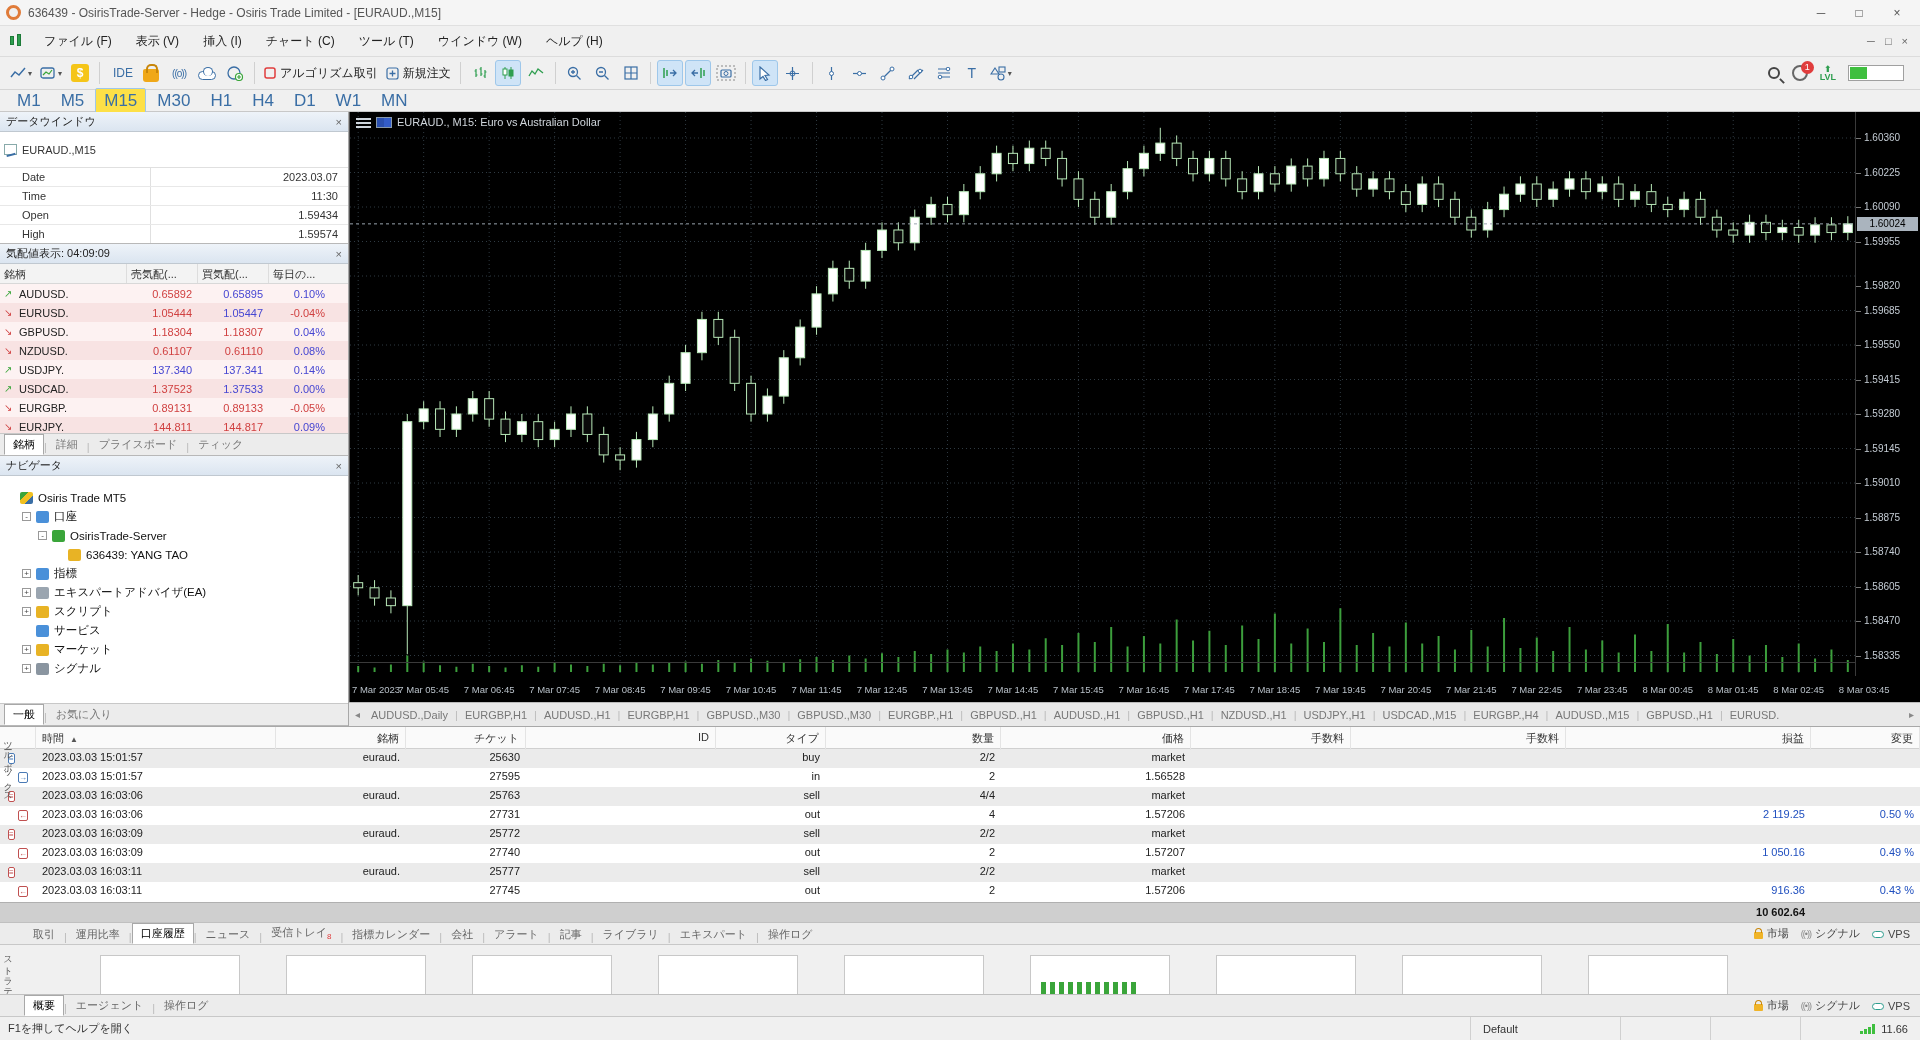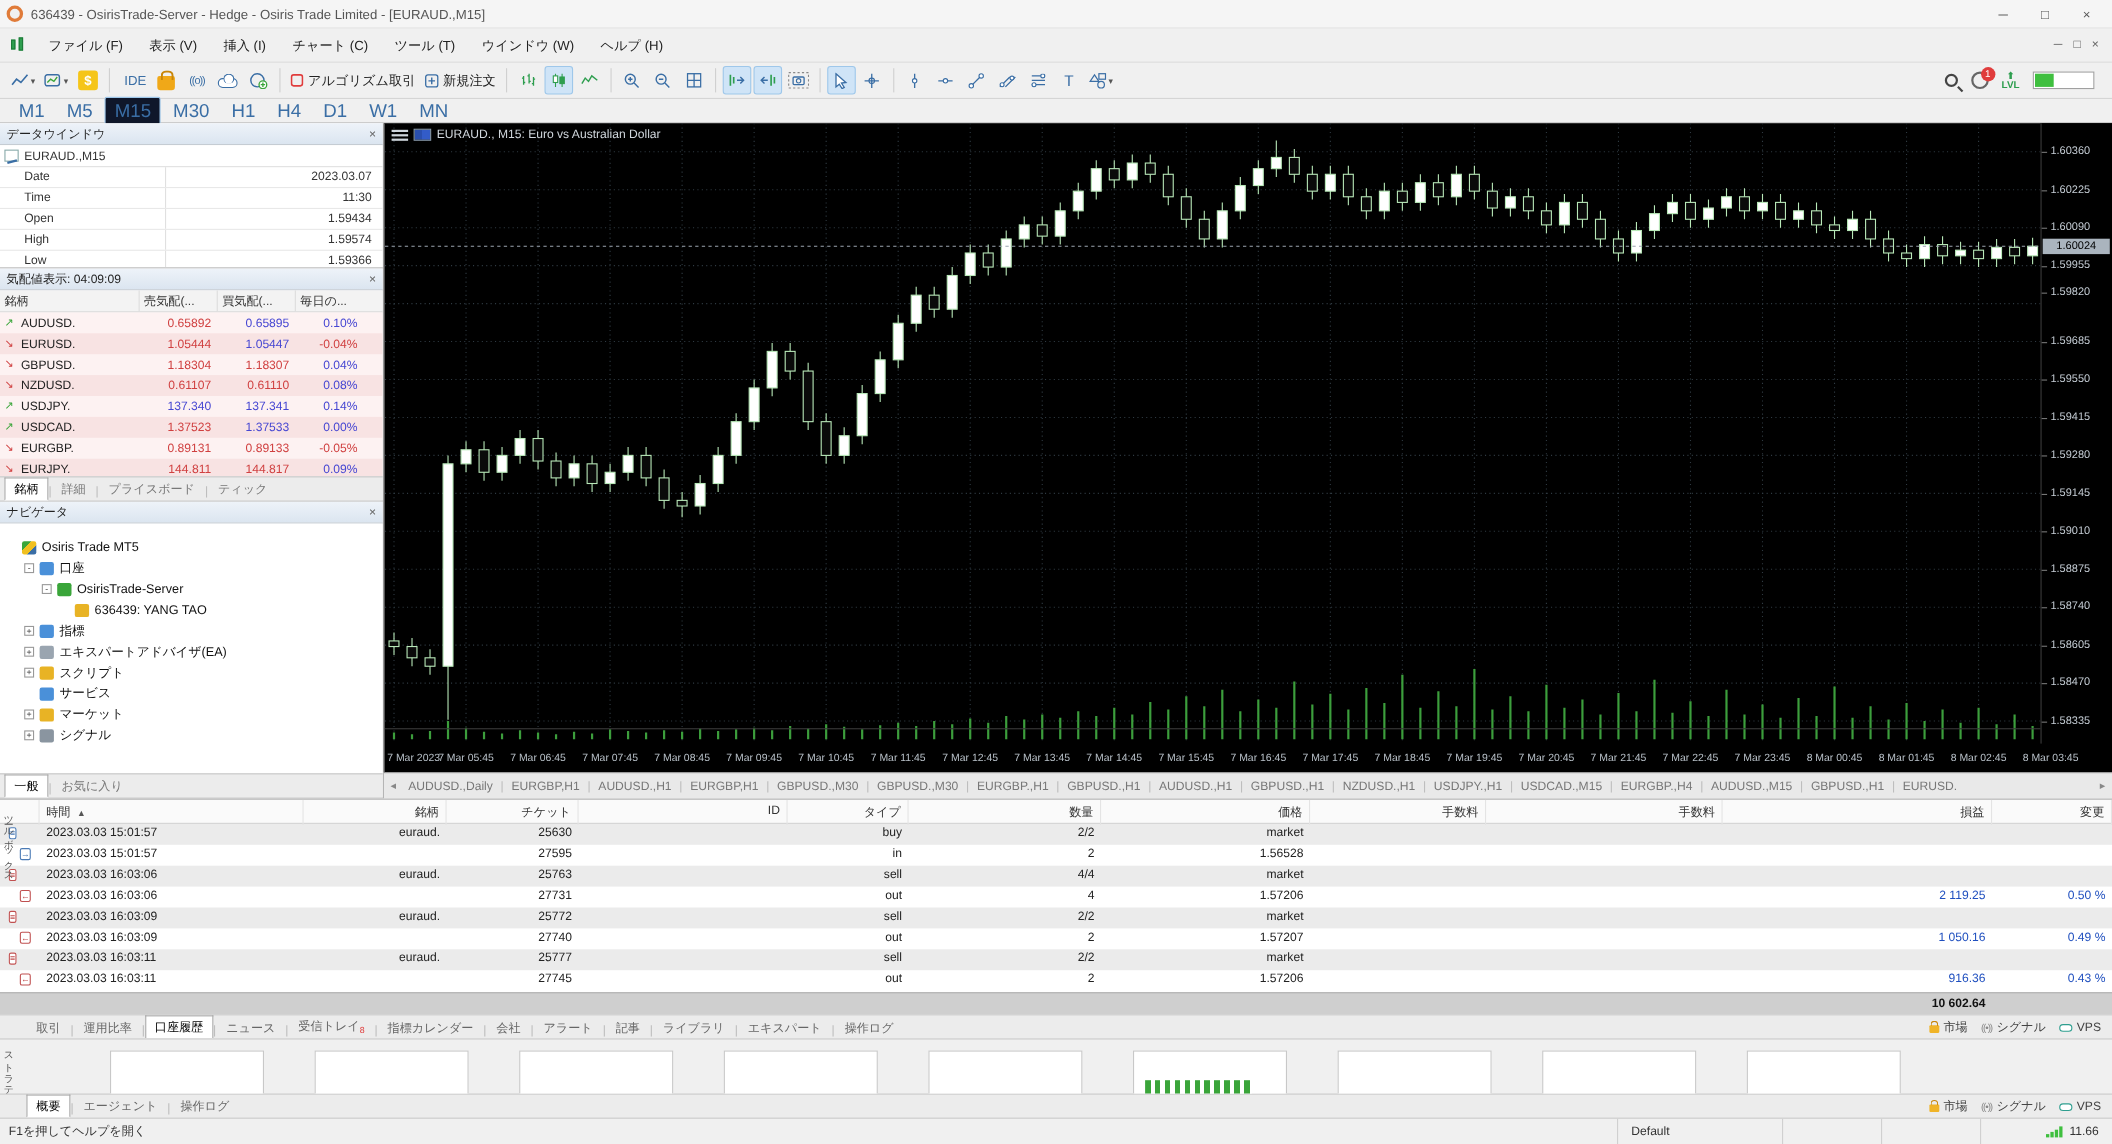--- a/index.html
+++ b/index.html
@@ -41,36 +41,36 @@
   .user-ic { width:16px; height:16px; border:2px solid #666; border-radius:50%; position:relative; }
   .badge { position:absolute; top:-6px; right:-8px; background:#e03c3c; color:#fff; font-size:9px; min-width:13px; height:13px; border-radius:7px; text-align:center; line-height:13px; }
   .lvl { font-size:9px; color:#2e9e4f; text-align:center; line-height:8px; font-weight:bold; }
   .lvl:before { content:"⬆"; display:block; font-size:9px; }
   .battery { width:56px; height:16px; border:1px solid #a0a0a0; background:#fff; position:relative; }
   .battery i { position:absolute; left:1px; top:1px; bottom:1px; width:32%; background:#3fbf3f; }
 
   
   .tfbar { height:22px; display:flex; align-items:center; padding:0 8px; gap:2px; background:#f0f0f0; border-bottom:1px solid #c8c8c8; flex:0 0 22px; }
   .tf { padding:2px 8px; color:#3a6ea5; font-size:17px; border-radius:2px; border:1px solid transparent; }
-  .tf.active { background:#0f172a; border-color:#9ec7ea; }
+  .tf.active { background:#fde047; border-color:#9ec7ea; }
 
   
   .main { flex:1 1 auto; display:flex; min-height:0; }
   .leftcol { width:349px; flex:0 0 349px; display:flex; flex-direction:column; border-right:1px solid #a8a8a8; background:#f7f7f7; }
   .panel { display:flex; flex-direction:column; border-bottom:1px solid #b8b8b8; overflow:hidden; }
   .panel-h { height:20px; background:linear-gradient(#eef3f9,#dbe5f0); border-bottom:1px solid #c0c8d0; display:flex; align-items:center; padding:0 6px; font-size:11px; color:#222; flex:0 0 20px; }
   .panel-h .x { margin-left:auto; color:#666; font-size:11px; }
 
   
   .dw { height:132px; flex:0 0 132px; }
   .dw-body { background:#fff; flex:1; overflow:hidden; }
   .dw-row { display:flex; height:19px; align-items:center; border-bottom:1px solid #e8e8e8; font-size:11px; }
   .dw-row .c1 { width:150px; padding-left:22px; }
   .dw-row .c2 { flex:1; text-align:right; padding-right:10px; border-left:1px solid #e0e0e0; height:100%; line-height:19px; }
-  .dw-sym { display:flex; height:20px; align-items:center; padding-left:4px; border-bottom:1px solid #e0e0e0; font-size:11px; }
+  .dw-sym { display:flex; height:36px; align-items:center; padding-left:4px; border-bottom:1px solid #e0e0e0; font-size:11px; }
   .mini-chart-ic { width:13px; height:11px; border:1px solid #8aa; margin-right:5px; position:relative; background:#fff; }
   .mini-chart-ic:after { content:""; position:absolute; left:1px; top:5px; width:9px; height:4px; border-bottom:2px solid #3a6ea5; transform:rotate(-15deg); }
 
   
   .mw { height:212px; flex:0 0 212px; }
   .mw-colhead { display:flex; height:20px; background:#f3f3f3; border-bottom:1px solid #d8d8d8; font-size:11px; color:#333; align-items:center; }
   .mw-colhead span { padding:0 4px; border-right:1px solid #ddd; height:100%; line-height:20px; }
   .mw-rows { flex:1; overflow:hidden; background:#fdf2f2; }
   .mw-row { display:flex; height:19px; font-size:11px; align-items:center; }
   .mw-row.alt { background:#f8e3e3; }
@@ -909,21 +909,21 @@
             <rect x="1476.9456521739132" y="112.88888888888499" width="9" height="7.666666666665819" fill="#0a0a0a" stroke="#b8e8b8"></rect>
             <line x1="1497.8152173913045" y1="104.19999999999592" x2="1497.8152173913045" y2="128.22222222221663" stroke="#b8e8b8" stroke-width="1"></line>
             <rect x="1493.3152173913045" y="111.86666666666174" width="9" height="8.688888888889068" fill="#ffffff" stroke="#b8e8b8"></rect>
             <line x1="0" y1="111.86666666666174" x2="1506" y2="111.86666666666174" stroke="#9aa4ae" stroke-dasharray="3,3"></line>
           </svg>
         <div class="paxis" id="paxis">
             <div class="plabel" style="top: 20px;">1.60360</div>
             <div class="plabel" style="top: 54.5px;">1.60225</div>
             <div class="plabel" style="top: 89px;">1.60090</div>
             <div class="plabel" style="top: 123.5px;">1.59955</div>
-            <div class="plabel" style="top: 148px;">1.59820</div>
+            <div class="plabel" style="top: 168px;">1.59820</div>
             <div class="plabel" style="top: 192.5px;">1.59685</div>
             <div class="plabel" style="top: 227px;">1.59550</div>
             <div class="plabel" style="top: 261.5px;">1.59415</div>
             <div class="plabel" style="top: 296px;">1.59280</div>
             <div class="plabel" style="top: 330.5px;">1.59145</div>
             <div class="plabel" style="top: 365px;">1.59010</div>
             <div class="plabel" style="top: 399.5px;">1.58875</div>
             <div class="plabel" style="top: 434px; text-align: right;">1.58740</div>
             <div class="plabel" style="top: 468.5px;">1.58605</div>
             <div class="plabel" style="top: 503px;">1.58470</div>

